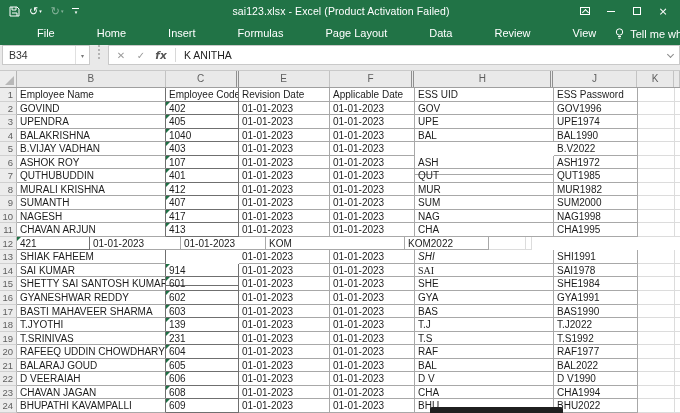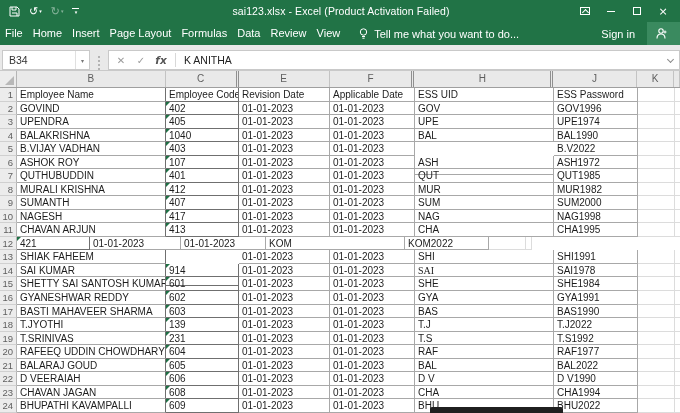--- a/index.html
+++ b/index.html
@@ -35,32 +35,32 @@
   .min-glyph { width:8px; height:1px; background:#fff; }
   .restore-glyph { width:8px; height:8px; border:1px solid #fff; position:relative; background:transparent; }
   .restore-glyph::after { content:""; position:absolute; left:1px; top:1px; right:1px; bottom:1px; }
 
   
   .tabrow {
     position:absolute; left:0; top:22px; width:680px; height:23px;
     background:#217346; display:flex; align-items:center; color:#fff; font-size:11px;
   }
   .tabs { display:flex; align-items:center; }
-  .tab { padding:0 5px; height:23px; line-height:23px; white-space:nowrap; cursor:default; }
+  .tab { padding:0 5px; height:23px; line-height:23px; white-space:nowrap; cursor:default;margin-left:32px; }
   .tellme { display:flex; align-items:center; gap:6px; margin-left:14px; white-space:nowrap; }
   .tabrow-right { margin-left:auto; display:flex; align-items:center; height:23px; }
   .signin { padding:0 12px; white-space:nowrap; }
   .share { display:flex; align-items:center; gap:5px; background:#3a8a5f;
     height:23px; padding:0 12px 0 9px; white-space:nowrap; }
 
   
   .formulabar {
     position:absolute; left:0; top:45px; width:680px; height:26px;
     background:#e9e9e9; border-bottom:1px solid #c9c9c9;
-    display:flex; align-items:flex-end;
+    display:flex; align-items:flex-start;
   }
   .namebox {
     margin-left:2px; width:88px; height:20px; background:#fff;
     border:1px solid #c9c9c9; display:flex; align-items:center;
     font-size:10.5px; color:#333; padding-left:6px;
   }
   .namebox .nb-val { flex:1; }
   .nb-dd { font-size:6px; color:#777; padding:0 5px; border-left:1px solid #e0e0e0;
     align-self:stretch; display:flex; align-items:center; font-family:"DejaVu Sans", sans-serif; }
   .fb-dots { width:4px; height:14px; border-left:2px dotted #b3b3b3; margin:0 6px 0 8px; }
@@ -142,22 +142,22 @@
         </span>
       <span class="wbtn">×</span>
     </div>
   </div>
 
   <div class="tabrow">
     <div class="tabs">
         <div class="tab">File</div>
         <div class="tab">Home</div>
         <div class="tab">Insert</div>
+        <div class="tab">Formulas</div>
         <div class="tab">Page Layout</div>
-        <div class="tab">Formulas</div>
         <div class="tab">Data</div>
         <div class="tab">Review</div>
         <div class="tab">View</div>
       </div>
     <div class="tellme">
       <span>
         <svg width="9" height="12" viewBox="0 0 9 12">
             <circle cx="4.5" cy="4" r="3.2" fill="none" stroke="#fff" stroke-width="1"></circle>
             <path d="M3 8.5 h3 M3.4 10.2 h2.2" stroke="#fff" stroke-width="1" fill="none"></path>
           </svg>
@@ -344,21 +344,21 @@
         <div class="cell col-J bordered" style="width: 84px; flex: 0 0 84px;"><span>KOM2022</span></div>
         <div class="cell col-K plain" style="width: 37px; flex: 0 0 37px;"></div>
         <div class="cell col-L plain" style="width: 6px; flex: 0 0 6px;"></div>
       </div>
       <div class="grow">
         <div class="rowh">13</div>
         <div class="cell col-B bordered" style="width: 149px; flex: 0 0 149px;"><span>SHIAK FAHEEM</span></div>
         <div class="cell col-C bordered" style="width: 73px; flex: 0 0 73px; margin-top: 35px;"><span>420</span><span class="err-tri"></span></div>
         <div class="cell col-E bordered" style="width: 91px; flex: 0 0 91px;"><span>01-01-2023</span></div>
         <div class="cell col-F bordered" style="width: 85px; flex: 0 0 85px;"><span>01-01-2023</span></div>
-        <div class="cell col-H bordered" style="width: 139px; flex: 0 0 139px;"><span>SHI</span></div>
+        <div class="cell col-H bordered" style="width: 139px; flex: 0 0 139px; font-style: italic;"><span>SHI</span></div>
         <div class="cell col-J bordered" style="width: 84px; flex: 0 0 84px;"><span>SHI1991</span></div>
         <div class="cell col-K plain" style="width: 37px; flex: 0 0 37px;"></div>
         <div class="cell col-L plain" style="width: 6px; flex: 0 0 6px;"></div>
       </div>
       <div class="grow">
         <div class="rowh">14</div>
         <div class="cell col-B bordered" style="width: 149px; flex: 0 0 149px;"><span>SAI KUMAR</span></div>
         <div class="cell col-C bordered" style="width: 73px; flex: 0 0 73px;"><span>914</span><span class="err-tri"></span></div>
         <div class="cell col-E bordered" style="width: 91px; flex: 0 0 91px;"><span>01-01-2023</span></div>
         <div class="cell col-F bordered" style="width: 85px; flex: 0 0 85px;"><span>01-01-2023</span></div>

